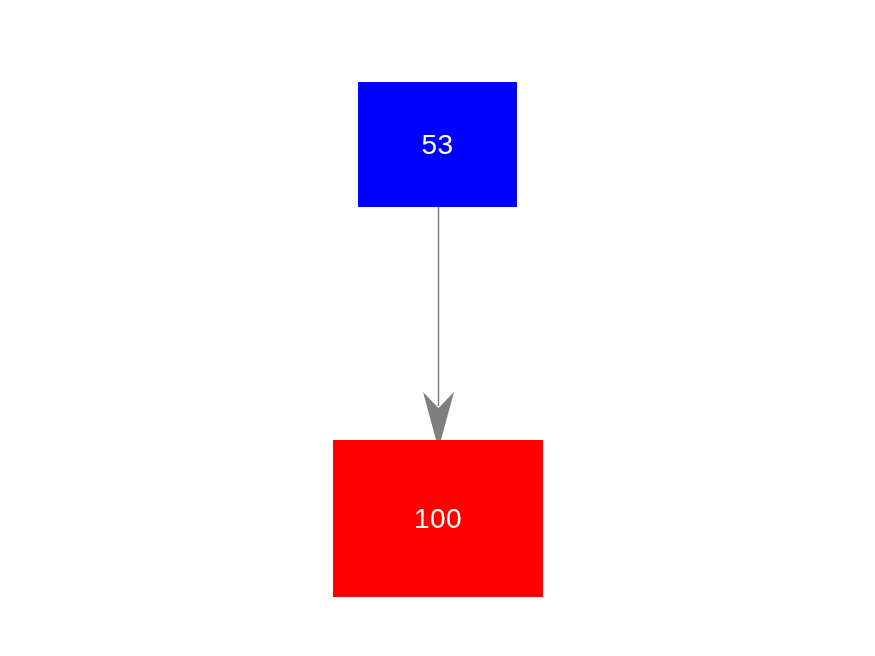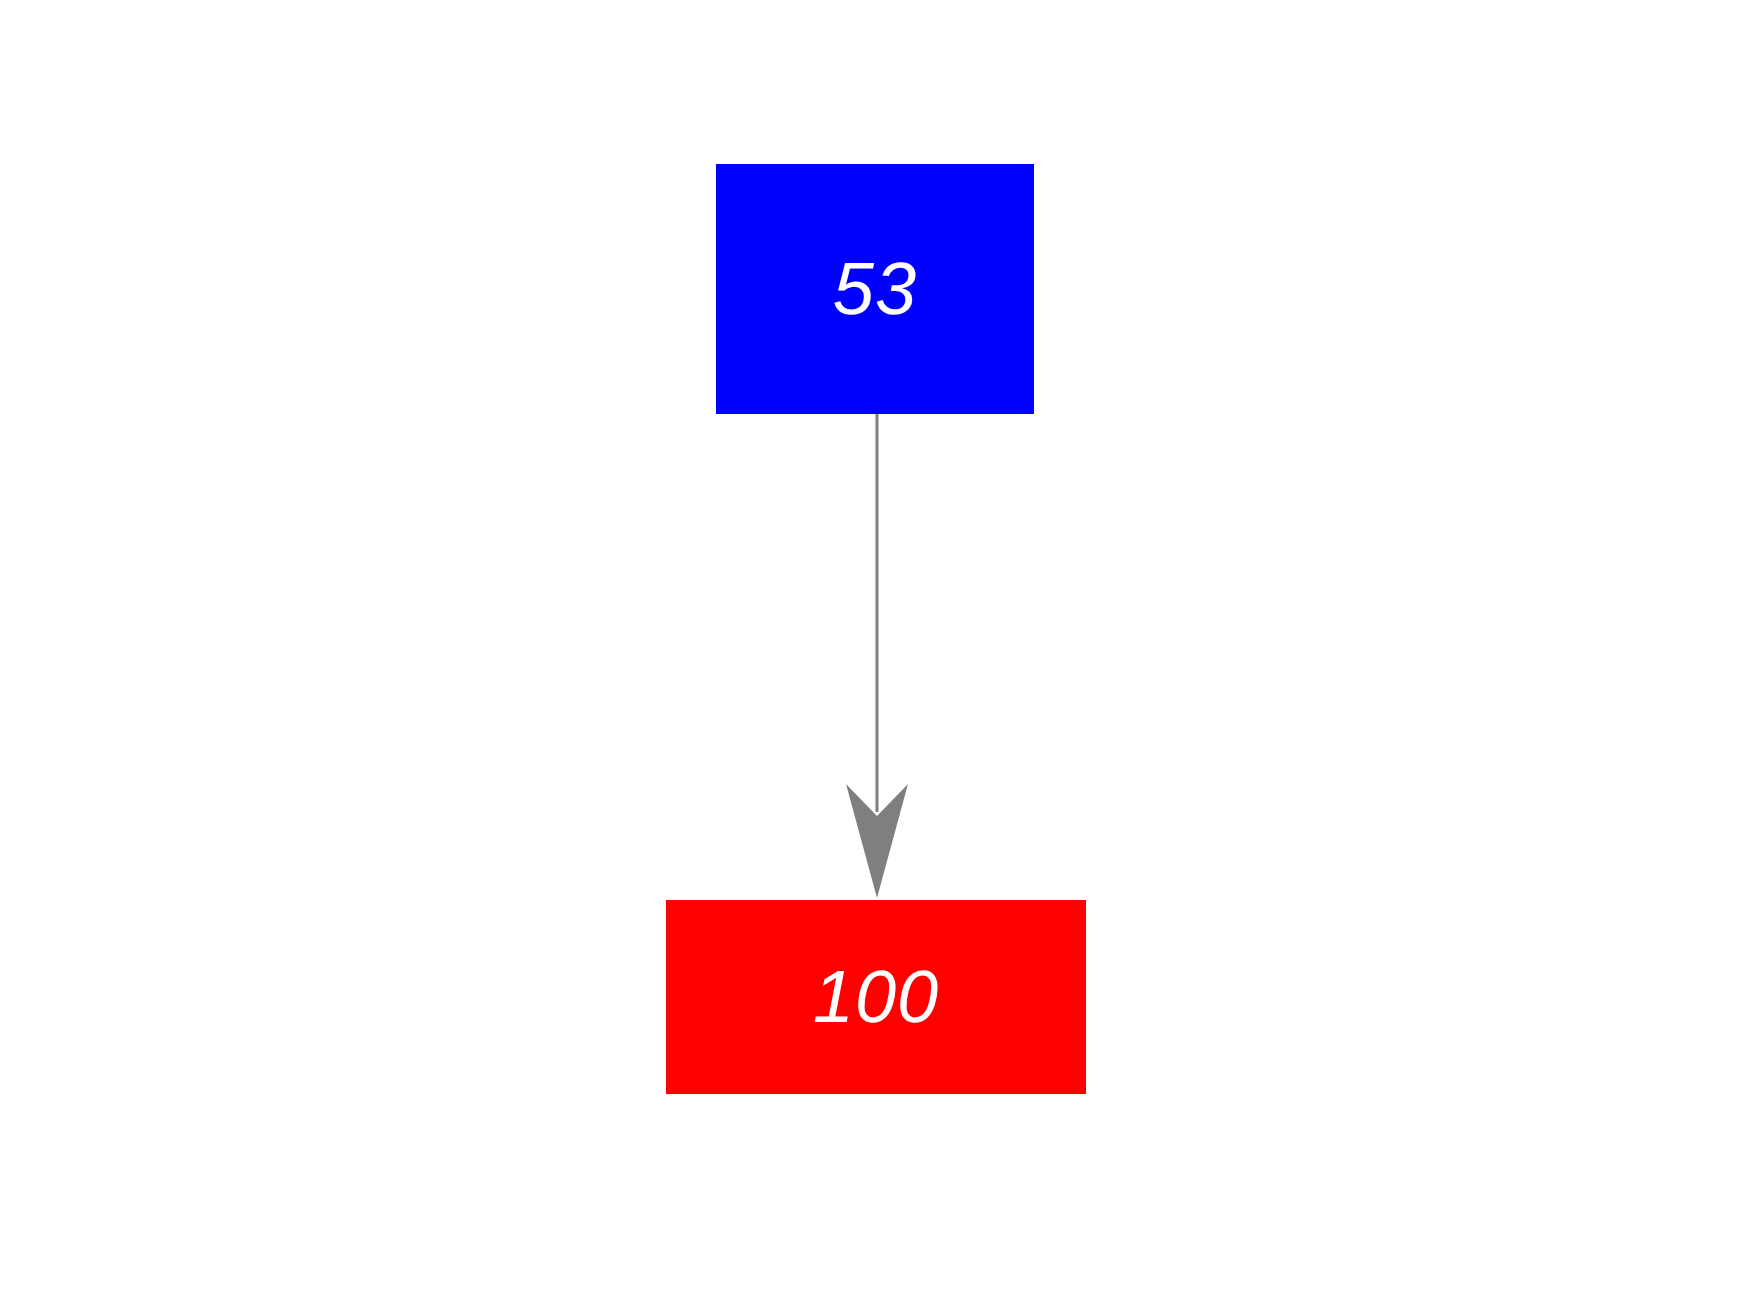--- a/index.html
+++ b/index.html
@@ -26,36 +26,35 @@
     left: 0;
     top: 0;
   }
   .node {
     position: absolute;
     display: flex;
     align-items: center;
     justify-content: center;
   }
   .node .node-label {
-    font-size: 37px;
+    font-size: 28px;
     line-height: 1;
     letter-spacing: 0.5px;
-    font-style: italic;
   }
   #node-source {
     left: 358px;
     top: 82px;
     width: 159px;
     height: 125px;
   }
   #node-target {
     left: 333px;
-    top: 450px;
+    top: 440px;
     width: 210px;
-    height: 97px;
+    height: 157px;
     text-align: center;
   }
 </style>
 </head>
 <body style="background: rgb(255, 255, 255);">
 
 <div class="canvas">
 
   <svg class="edge-layer" width="875" height="656" viewBox="0 0 875 656" aria-hidden="true">
     <line x1="438.5" y1="207" x2="438.5" y2="406" stroke-width="1.5" fill="none" stroke="#7f7f7f"></line>

